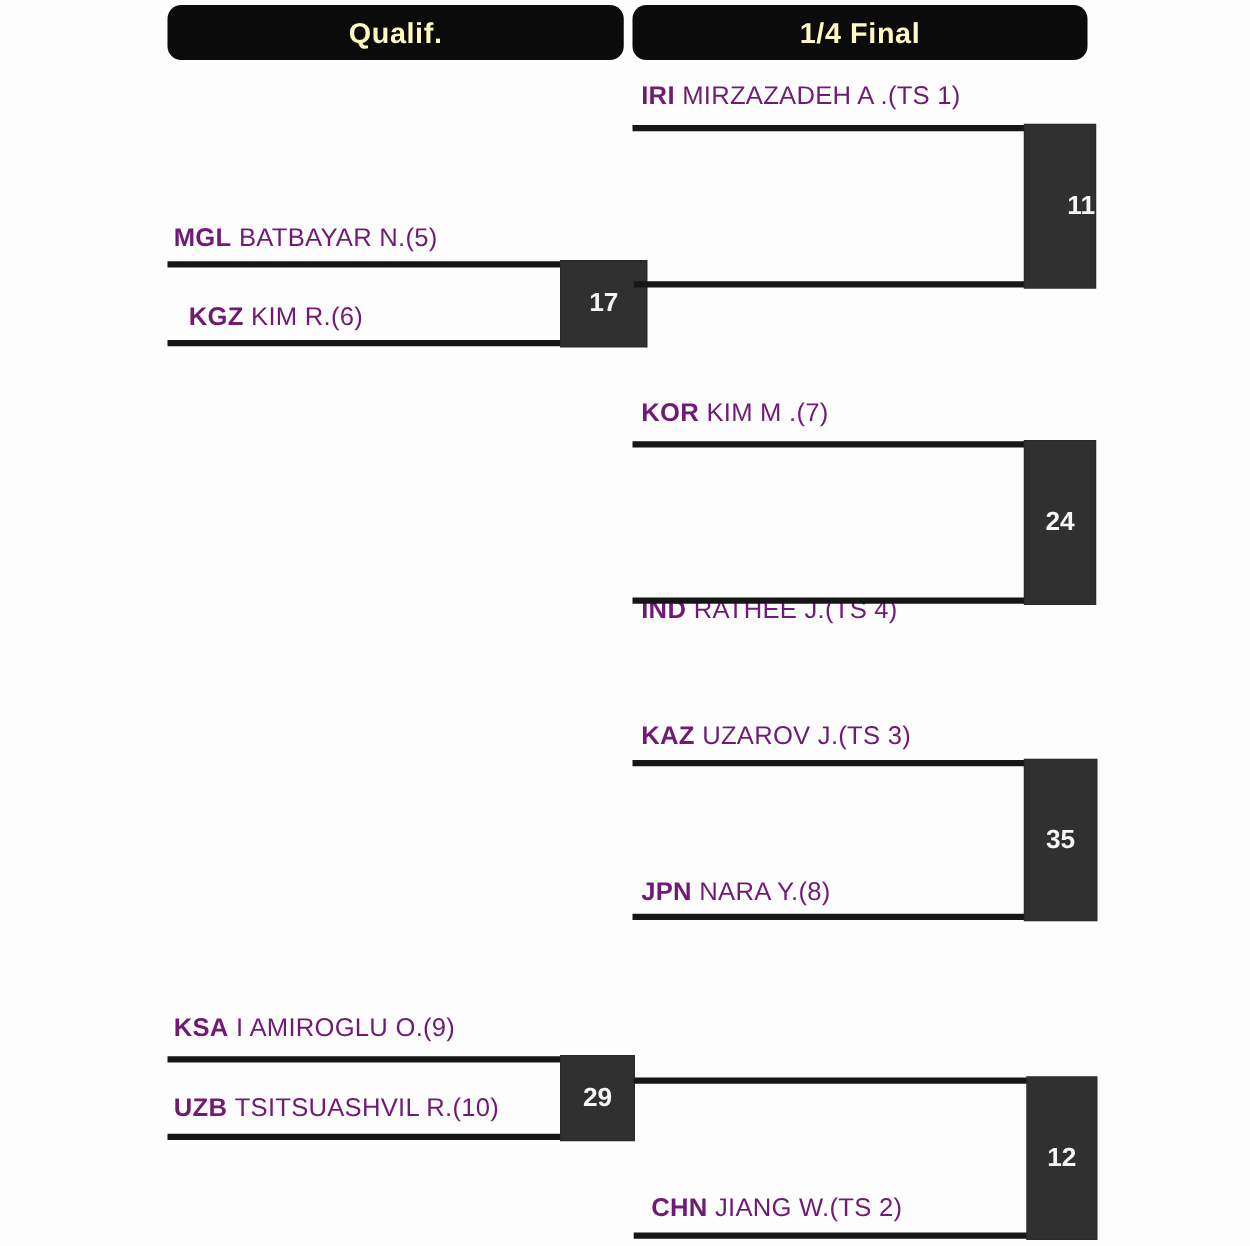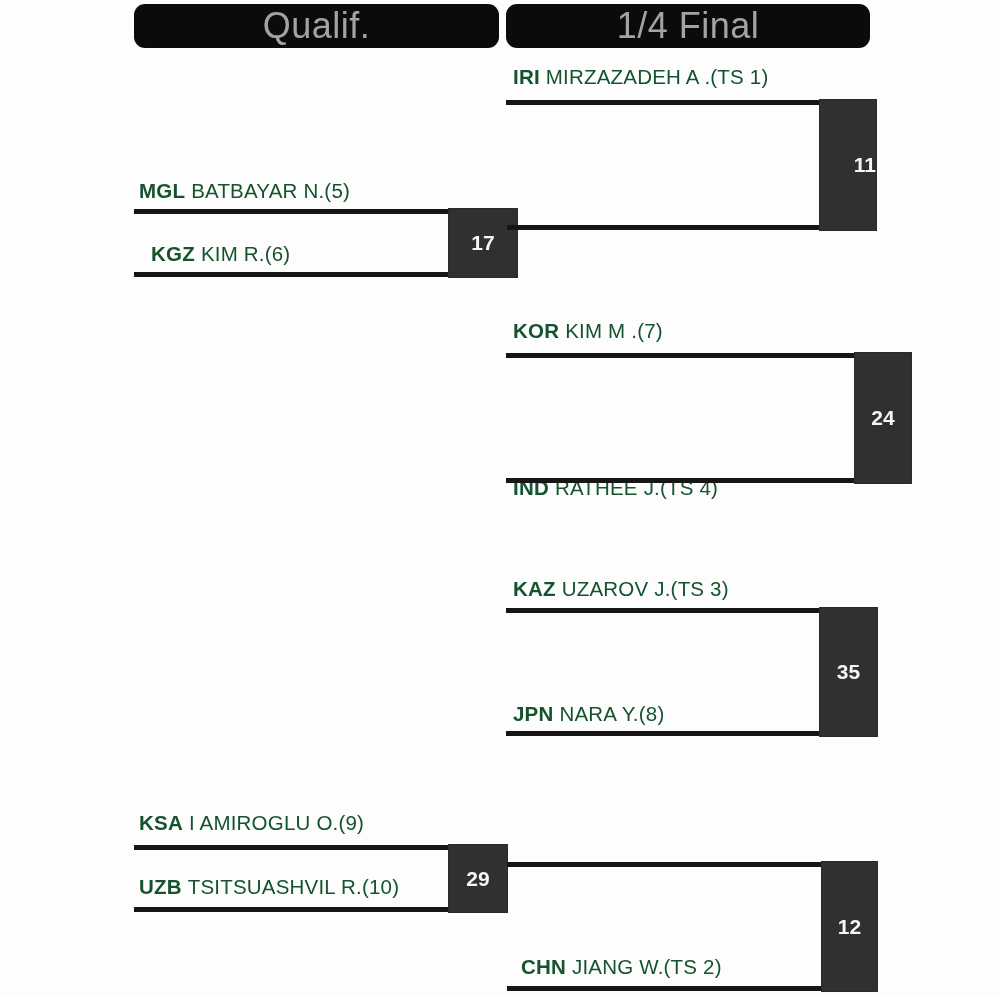--- a/index.html
+++ b/index.html
@@ -9,38 +9,38 @@
     font-family:"Liberation Sans", sans-serif;
     position:relative;
     overflow:hidden;
   }
   .canvas{
     position:absolute;left:0;top:0;width:1000px;height:997px;
     background:#fdfdfd;
   }
   .hdr{
     position:absolute;height:44px;
-    background:#0b0b0b;color:#a3a3a3;
+    background:#0b0b0b;color:#fef9c3;
     border-radius:11px;
     display:flex;align-items:center;justify-content:center;
-    font-size:36px;font-weight:normal;
+    font-size:23px;font-weight:bold;
     letter-spacing:0.5px;
   }
   .ln{
     position:absolute;height:5px;background:#161616;
   }
   .mbox{
     position:absolute;background:#303030;
     display:flex;align-items:center;justify-content:center;
     color:#f5f5f5;font-weight:bold;font-size:21px;
     box-shadow:0 0 0 1px #2a2a2a;
   }
   .entry{
     position:absolute;
-    font-size:20.5px;color:#14532d;
+    font-size:20.5px;color:#701a75;
     white-space:nowrap;
     letter-spacing:0.2px;
   }
   .entry .noc{font-weight:bold;margin-right:6px;}
 </style>
 </head>
 <body>
 
 <div class="canvas">
 
@@ -73,21 +73,21 @@
   <div class="entry" style="left:513px;top:319px;">
     <span class="noc">KOR</span><span>KIM M .(7)</span>
   </div>
   <div class="ln" style="left:506px;top:353px;width:370px;"></div>
 
   <div class="entry" style="left:513px;top:447px;margin-top:29px;">
     <span class="noc">IND</span><span>RATHEE J.(TS 4)</span>
   </div>
   <div class="ln" style="left:506px;top:478px;width:370px;"></div>
 
-  <div class="mbox" style="left:820px;top:353px;width:56px;height:130px;margin-left:35px;">
+  <div class="mbox" style="left:820px;top:353px;width:56px;height:130px;">
     <span>24</span>
   </div>
 
   <div class="entry" style="left:513px;top:577px;">
     <span class="noc">KAZ</span><span>UZAROV J.(TS 3)</span>
   </div>
   <div class="ln" style="left:506px;top:608px;width:371px;"></div>
 
   <div class="entry" style="left:513px;top:702px;">
     <span class="noc">JPN</span><span>NARA Y.(8)</span>

